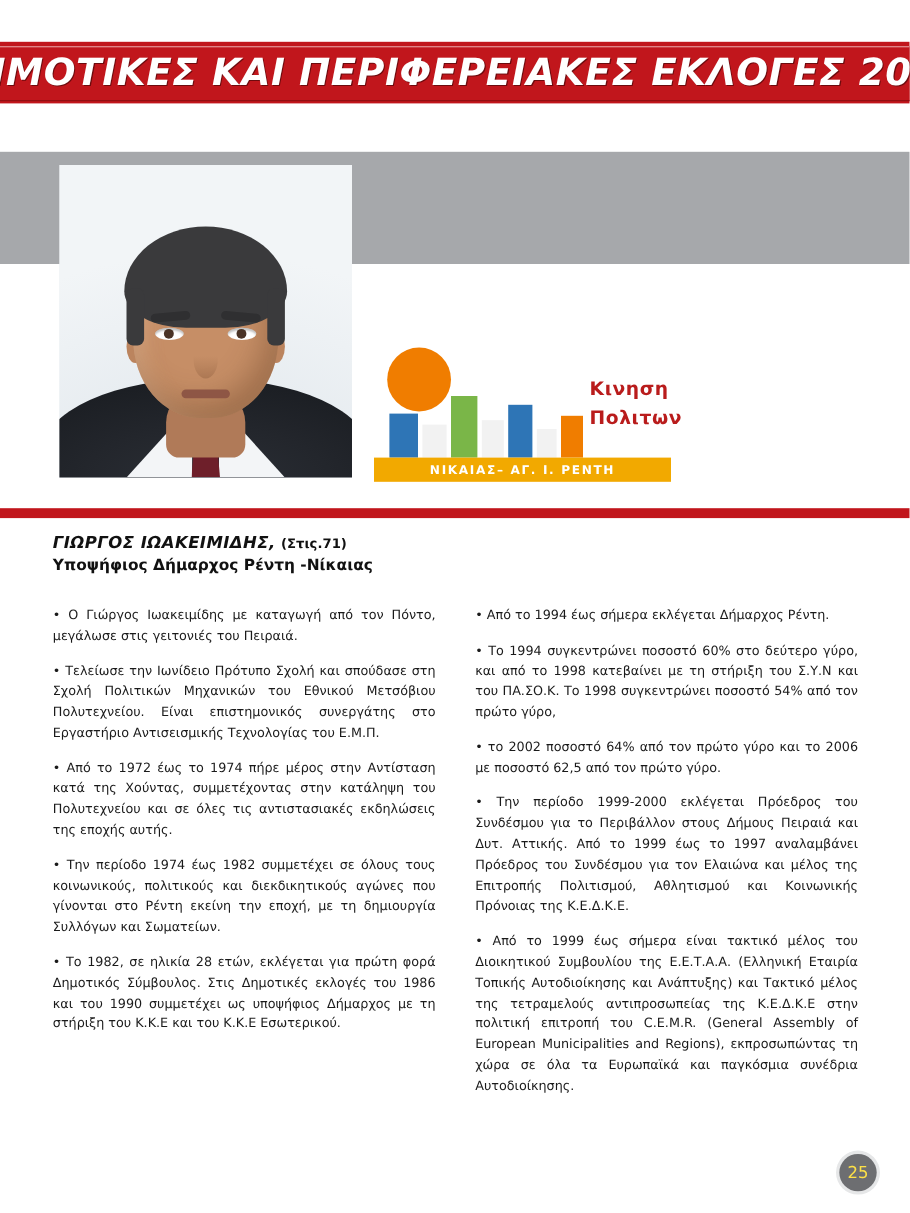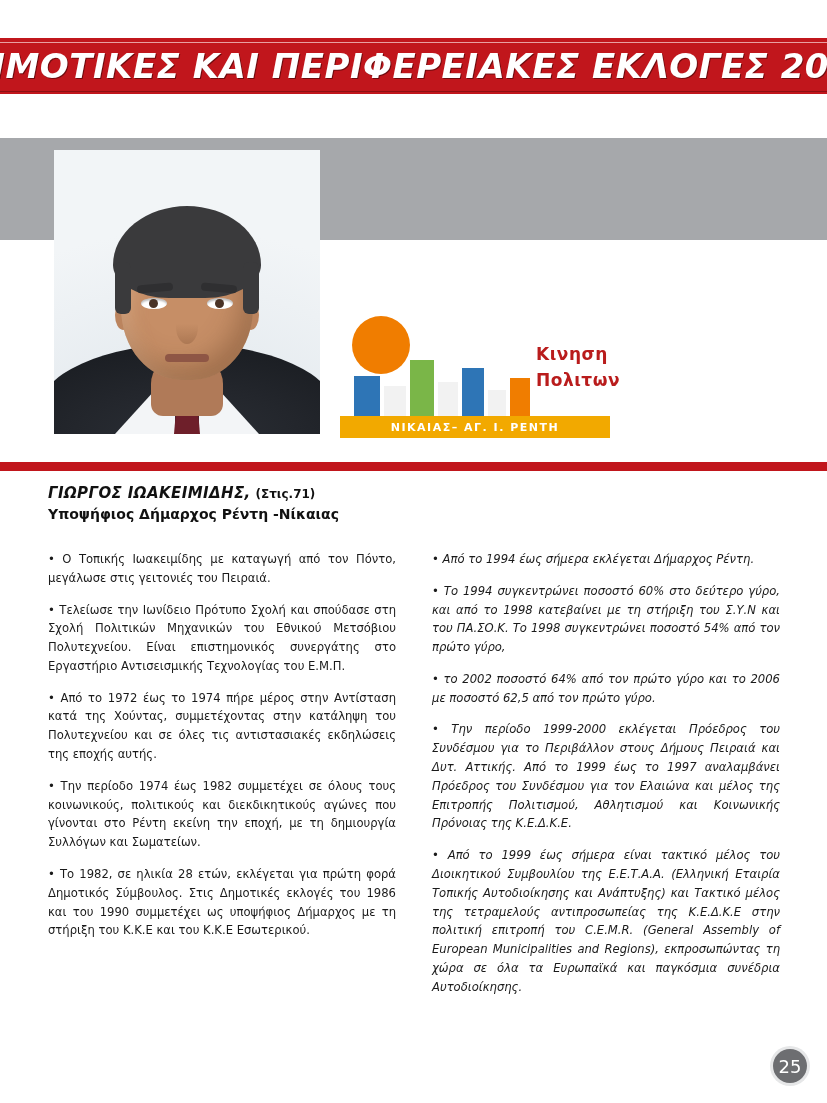--- a/index.html
+++ b/index.html
@@ -161,27 +161,27 @@
 
   
   .cols{
     position:absolute;left:48px;top:550px;width:732px;
   }
   .col{
     width:348px;float:left;
     font-size:11.6px;line-height:1.62;color:#1a1a1a;
     text-align:justify;
   }
-  .col.right{margin-left:36px;font-style:italic;}
+  .col.right{margin-left:36px;}
   .col p{margin:0 0 13px 0;}
 
   
   .pagenum{
-    position:absolute;right:20px;bottom:20px;width:34px;height:34px;border-radius:50%;
-    background:#6d6e71;color:#ffffff;font-size:18px;
+    position:absolute;right:30px;bottom:20px;width:34px;height:34px;border-radius:50%;
+    background:#6d6e71;color:#fde047;font-size:15px;
     display:flex;align-items:center;justify-content:center;
     box-shadow:0 0 0 3px #e6e7e8;
   }
 </style>
 </head>
 <body>
 
 <div class="page">
 
   <div class="header-band">
@@ -232,21 +232,21 @@
   <div class="red-rule"></div>
 
   <div class="name-line">
     <span class="name-strong">ΓΙΩΡΓΟΣ ΙΩΑΚΕΙΜΙΔΗΣ,</span>
     <span class="name-paren">(Στις.71)</span>
   </div>
   <div class="role-line">Υποψήφιος Δήμαρχος Ρέντη -Νίκαιας</div>
 
   <div class="cols">
     <div class="col left" id="col-left">
-        <p>• Ο Τοπικής Ιωακειμίδης με καταγωγή από τον Πόντο, μεγάλωσε στις γειτονιές του Πειραιά.</p>
+        <p>• Ο Γιώργος Ιωακειμίδης με καταγωγή από τον Πόντο, μεγάλωσε στις γειτονιές του Πειραιά.</p>
         <p>• Τελείωσε την Ιωνίδειο Πρότυπο Σχολή και σπούδασε στη Σχολή Πολιτικών Μηχανικών του Εθνικού Μετσόβιου Πολυτεχνείου. Είναι επιστημονικός συνεργάτης στο Εργαστήριο Αντισεισμικής Τεχνολογίας του Ε.Μ.Π.</p>
         <p>• Από το 1972 έως το 1974 πήρε μέρος στην Αντίσταση κατά της Χούντας, συμμετέχοντας στην κατάληψη του Πολυτεχνείου και σε όλες τις αντιστασιακές εκδηλώσεις της εποχής αυτής.</p>
         <p>• Την περίοδο 1974 έως 1982 συμμετέχει σε όλους τους κοινωνικούς, πολιτικούς και διεκδικητικούς αγώνες που γίνονται στο Ρέντη εκείνη την εποχή, με τη δημιουργία Συλλόγων και Σωματείων.</p>
         <p>• Το 1982, σε ηλικία 28 ετών, εκλέγεται για πρώτη φορά Δημοτικός Σύμβουλος. Στις Δημοτικές εκλογές του 1986 και του 1990 συμμετέχει ως υποψήφιος Δήμαρχος με τη στήριξη του Κ.Κ.Ε και του Κ.Κ.Ε Εσωτερικού.</p>
       </div>
     <div class="col right" id="col-right">
         <p>• Από το 1994 έως σήμερα εκλέγεται Δήμαρχος Ρέντη.</p>
         <p>• Το 1994 συγκεντρώνει ποσοστό 60% στο δεύτερο γύρο, και από το 1998 κατεβαίνει με τη στήριξη του Σ.Υ.Ν και του ΠΑ.ΣΟ.Κ. Το 1998 συγκεντρώνει ποσοστό 54% από τον πρώτο γύρο,</p>
         <p>• το 2002 ποσοστό 64% από τον πρώτο γύρο και το 2006 με ποσοστό 62,5 από τον πρώτο γύρο.</p>
         <p>• Την περίοδο 1999-2000 εκλέγεται Πρόεδρος του Συνδέσμου για το Περιβάλλον στους Δήμους Πειραιά και Δυτ. Αττικής. Από το 1999 έως το 1997 αναλαμβάνει Πρόεδρος του Συνδέσμου για τον Ελαιώνα και μέλος της Επιτροπής Πολιτισμού, Αθλητισμού και Κοινωνικής Πρόνοιας της Κ.Ε.Δ.Κ.Ε.</p>

